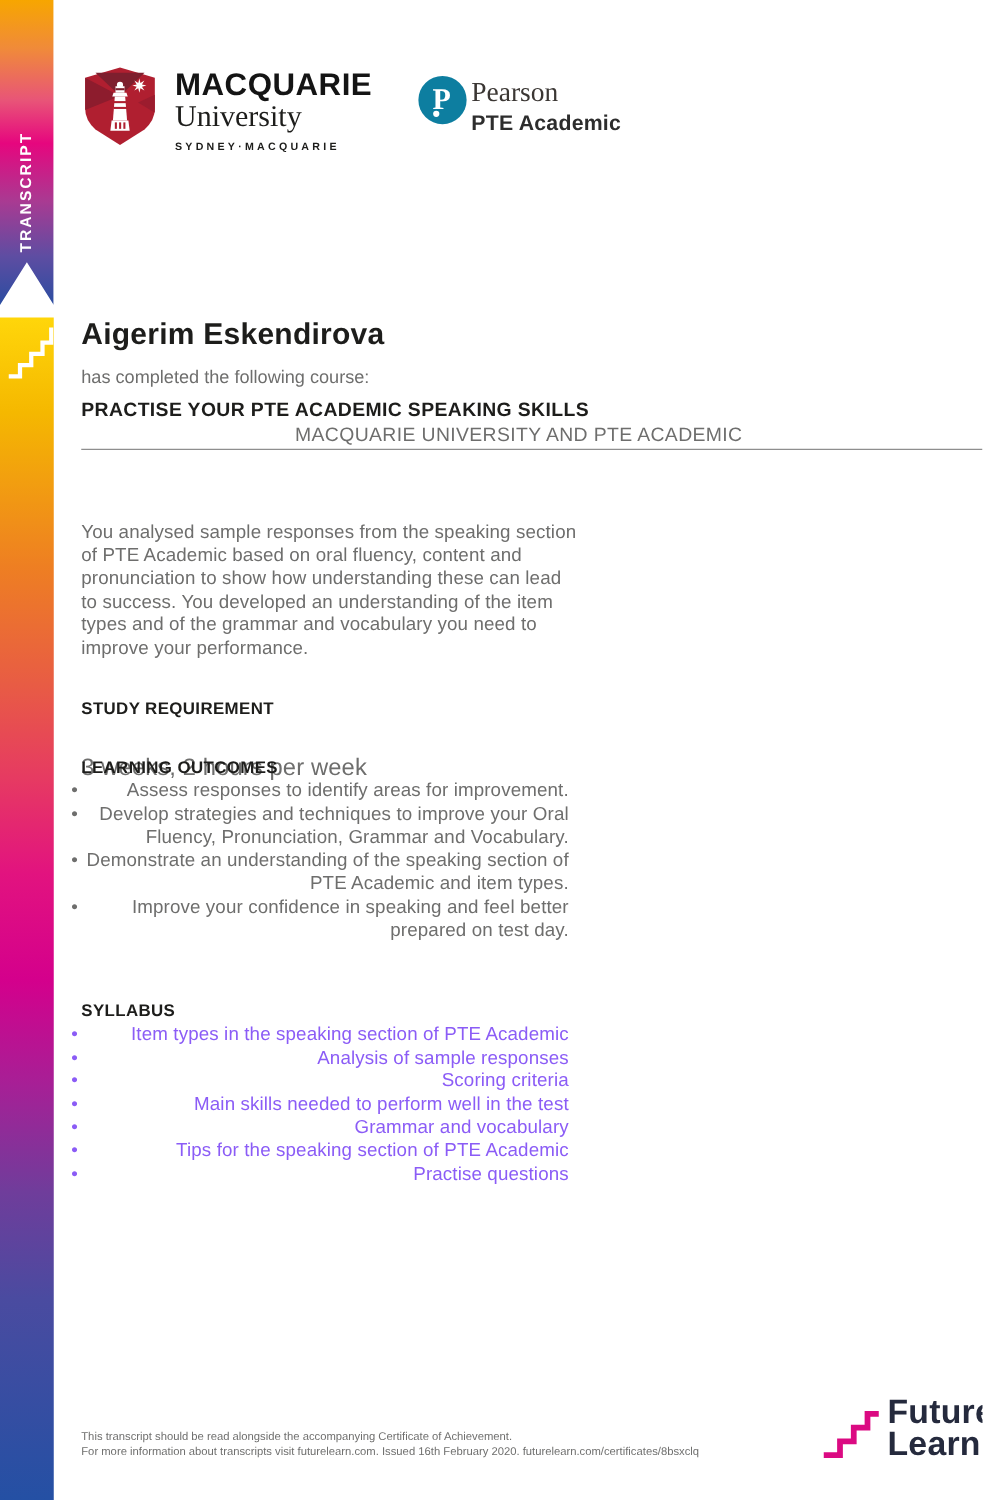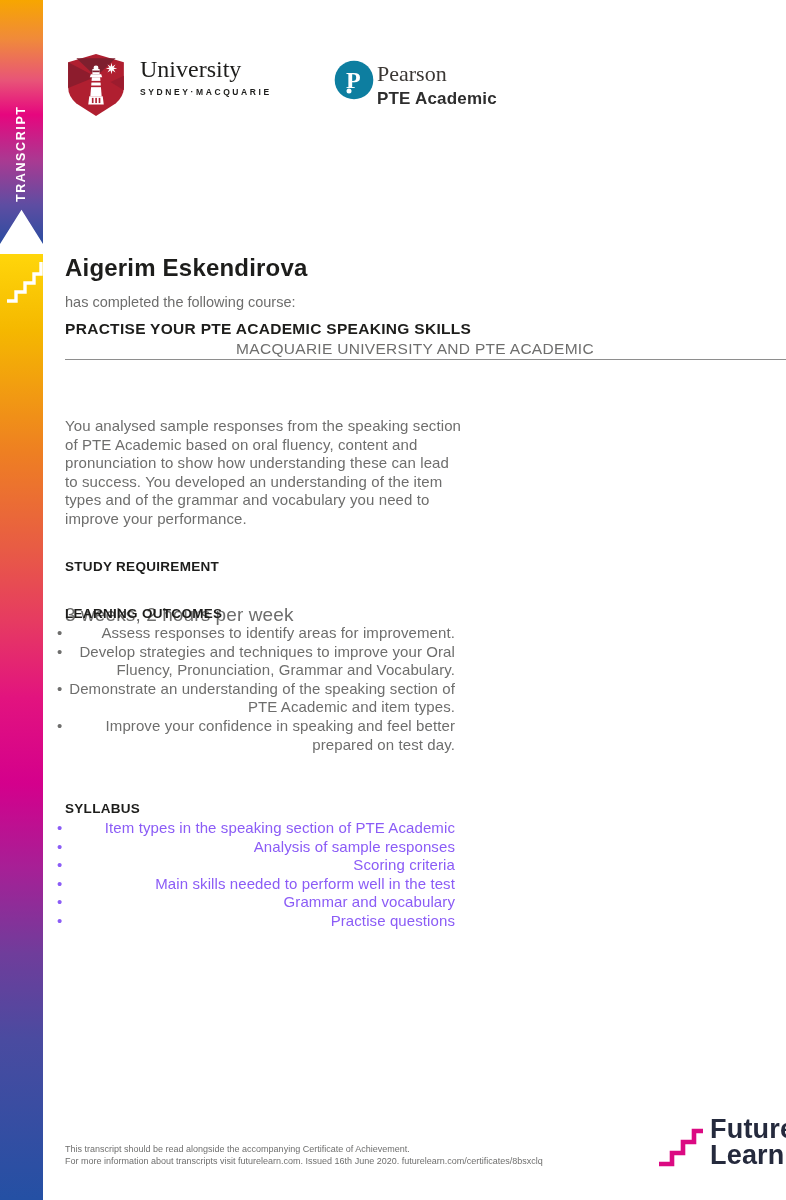--- a/index.html
+++ b/index.html
@@ -94,20 +94,21 @@
     <rect x="23" y="27" width="10.5" height="1.6" fill="#B01F30"></rect>
     <rect x="23" y="31.5" width="11" height="1.6" fill="#B01F30"></rect>
     <polygon points="21.5,42 34.5,42 35.5,50 20.5,50" fill="#ffffff"></polygon>
     <rect x="24" y="43.5" width="1.6" height="5" fill="#B01F30"></rect>
     <rect x="27.3" y="43.5" width="1.6" height="5" fill="#B01F30"></rect>
     <rect x="30.6" y="43.5" width="1.6" height="5" fill="#B01F30"></rect>
   </g>
 </svg>
 
 <div class="abs mq-text">
+  <div class="mq-name">MACQUARIE</div>
   <div class="mq-sub">University</div>
   <div class="mq-loc">SYDNEY·MACQUARIE</div>
 </div>
 
 <svg class="abs pe-logo" width="40" height="40" viewBox="0 0 40 40">
   <circle cx="20" cy="20" r="19.3" fill="#0D7EA0"></circle>
   <text x="12" y="27.5" font-family="Liberation Serif,serif" font-weight="bold" font-size="24" fill="#ffffff">P</text>
   <circle cx="15" cy="31" r="2.5" fill="#ffffff"></circle>
 </svg>
 
@@ -136,26 +137,27 @@
     <li>Improve your confidence in speaking and feel better prepared on test day.</li>
   </ul>
 
 <h4 class="abs col sec-head syllabus-head" style="margin:0;">SYLLABUS</h4>
 <ul class="abs blist syllabus-list" style="color:#8b5cf6;">
     <li>Item types in the speaking section of PTE Academic</li>
     <li>Analysis of sample responses</li>
     <li>Scoring criteria</li>
     <li>Main skills needed to perform well in the test</li>
     <li>Grammar and vocabulary</li>
+    <li>Tips for the speaking section of PTE Academic</li>
     <li>Practise questions</li>
   </ul>
 
 <div class="abs footer-note">
   <div>This transcript should be read alongside the accompanying Certificate of Achievement.</div>
-  <div>For more information about transcripts visit futurelearn.com. Issued 16th June 2020. futurelearn.com/certificates/8bsxclq</div>
+  <div>For more information about transcripts visit futurelearn.com. Issued 16th February 2020. futurelearn.com/certificates/8bsxclq</div>
 </div>
 
 <svg class="abs fl-steps" width="50" height="46" viewBox="0 0 50 46">
   <path d="M2,42 h13 v-11 h11 v-11 h11 v-11 h9" fill="none" stroke="#DB0A82" stroke-width="4.6"></path>
 </svg>
 <div class="abs fl-word">
   <div>Future</div>
   <div>Learn</div>
 </div>
 

